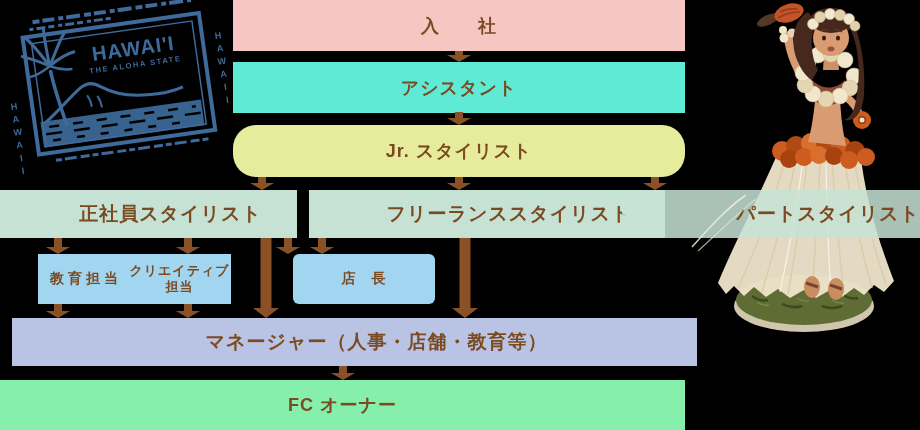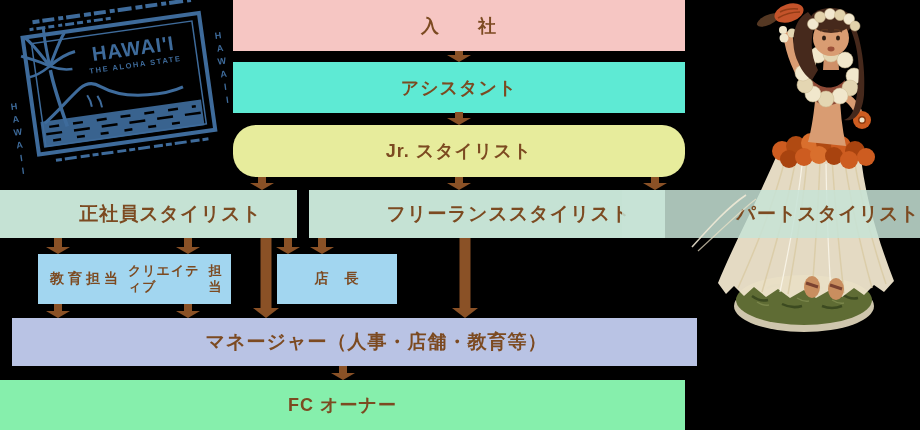--- a/index.html
+++ b/index.html
@@ -13,22 +13,22 @@
   .fs18{font-size:18px;}
   .fs19{font-size:19px;padding-left:44px;}
   .fs14{font-size:14px;}
   .bar-join{left:233px;top:0;width:452px;height:51px;background:#f6c6c3;}
   .bar-assistant{left:233px;top:62px;width:452px;height:51px;background:#5eead4;}
   .bar-jr{left:233px;top:125px;width:452px;height:52px;background:#e7ec9c;border-radius:23px;}
   .bar-fulltime{left:0;top:190px;width:297px;height:48px;background:#c5e2d4;}
   .bar-freelance{left:309px;top:190px;width:356px;height:48px;background:#c5e2d4;}
   .bar-parttime{left:622px;top:190px;width:298px;height:48px;background:rgba(199,227,214,0.85);z-index:3;justify-content:flex-end;}
   .box-education{left:2px;top:254px;width:96px;height:50px;background:#a2d6f0;letter-spacing:4px;margin-left:36px;}
-  .box-creative{left:128px;top:254px;width:103px;height:50px;background:#a2d6f0;flex-direction:row;line-height:1.2;font-size:13px;letter-spacing:1px;}
-  .box-store{left:277px;top:254px;width:120px;height:50px;background:#a2d6f0;}
+  .box-creative{left:128px;top:254px;width:103px;height:50px;background:#a2d6f0;flex-direction:column;line-height:1.2;font-size:13px;letter-spacing:1px;}
+  .box-store{left:293px;top:254px;width:142px;height:50px;background:#a2d6f0;border-radius:6px;}
   .bar-manager{left:12px;top:318px;width:685px;height:48px;background:#b9c3e4;text-align:right;}
   .bar-fc{left:0;top:380px;width:685px;height:50px;background:#86efac;}
 
   
   .arr{position:absolute;width:24px;margin-left:-12px;z-index:2;}
   .arr .stem{position:absolute;left:50%;transform:translateX(-50%);top:0;bottom:7px;width:8px;background:#8a5126;}
   .arr .head{position:absolute;left:0;bottom:0;width:0;height:0;
     border-left:12px solid transparent;border-right:12px solid transparent;border-top:7px solid #8a5126;}
   .arr.thick{width:26px;margin-left:-13px;}
   .arr.thick .stem{width:11px;bottom:10px;}

